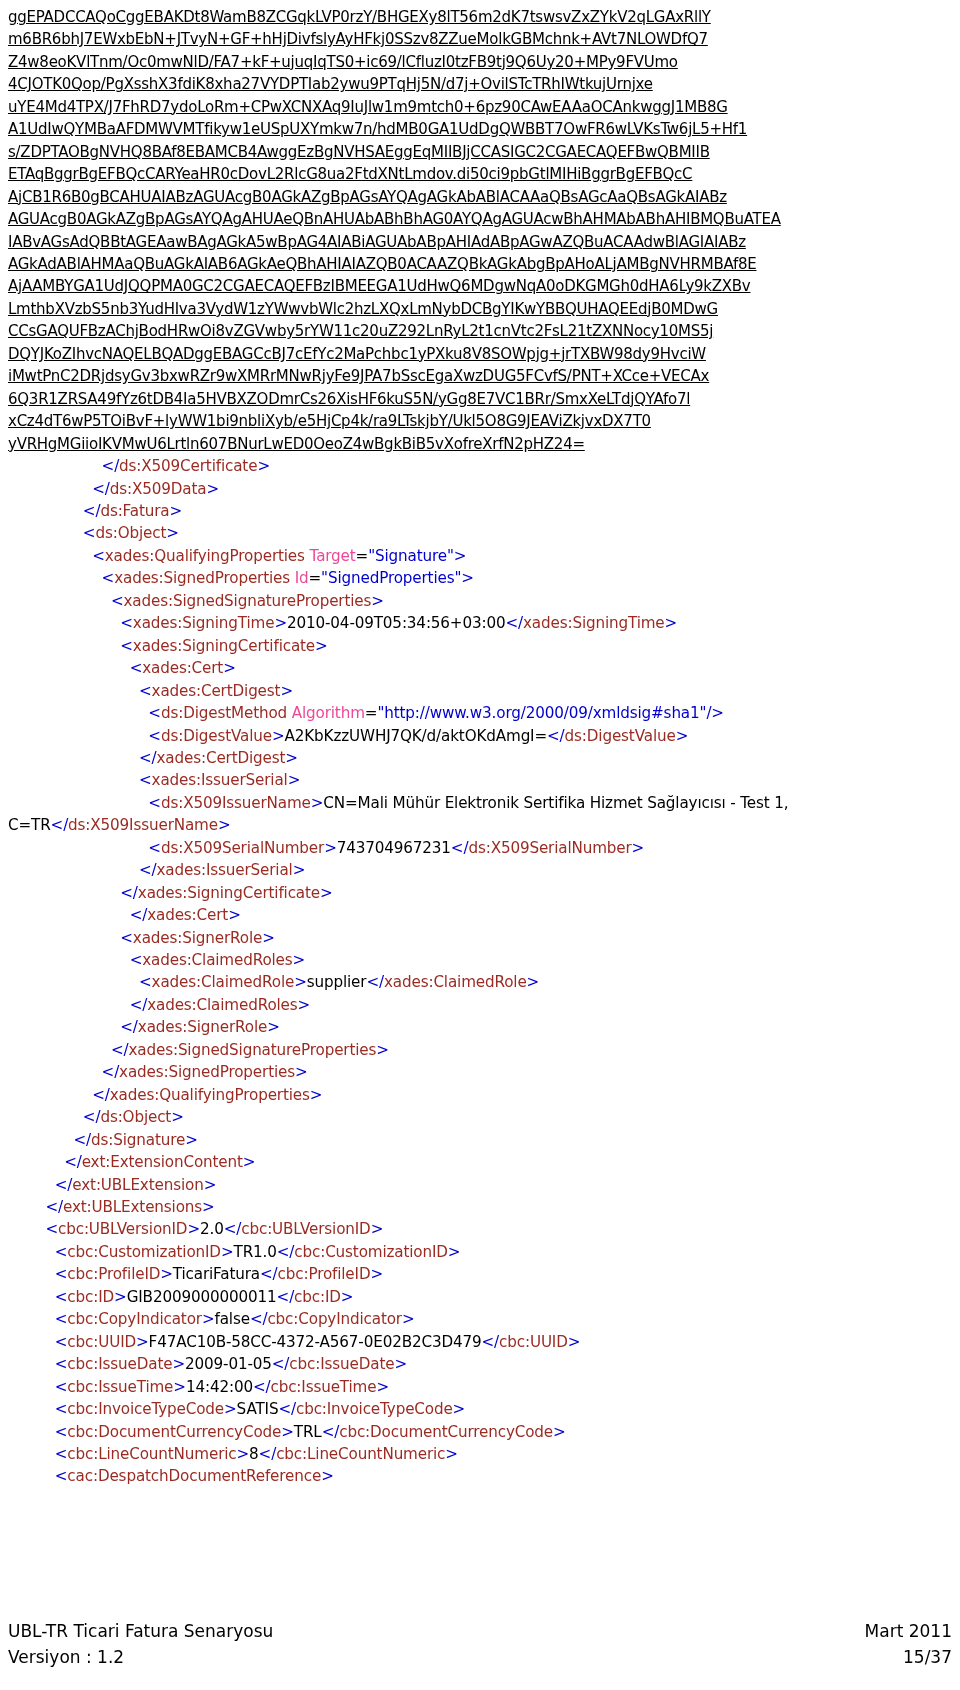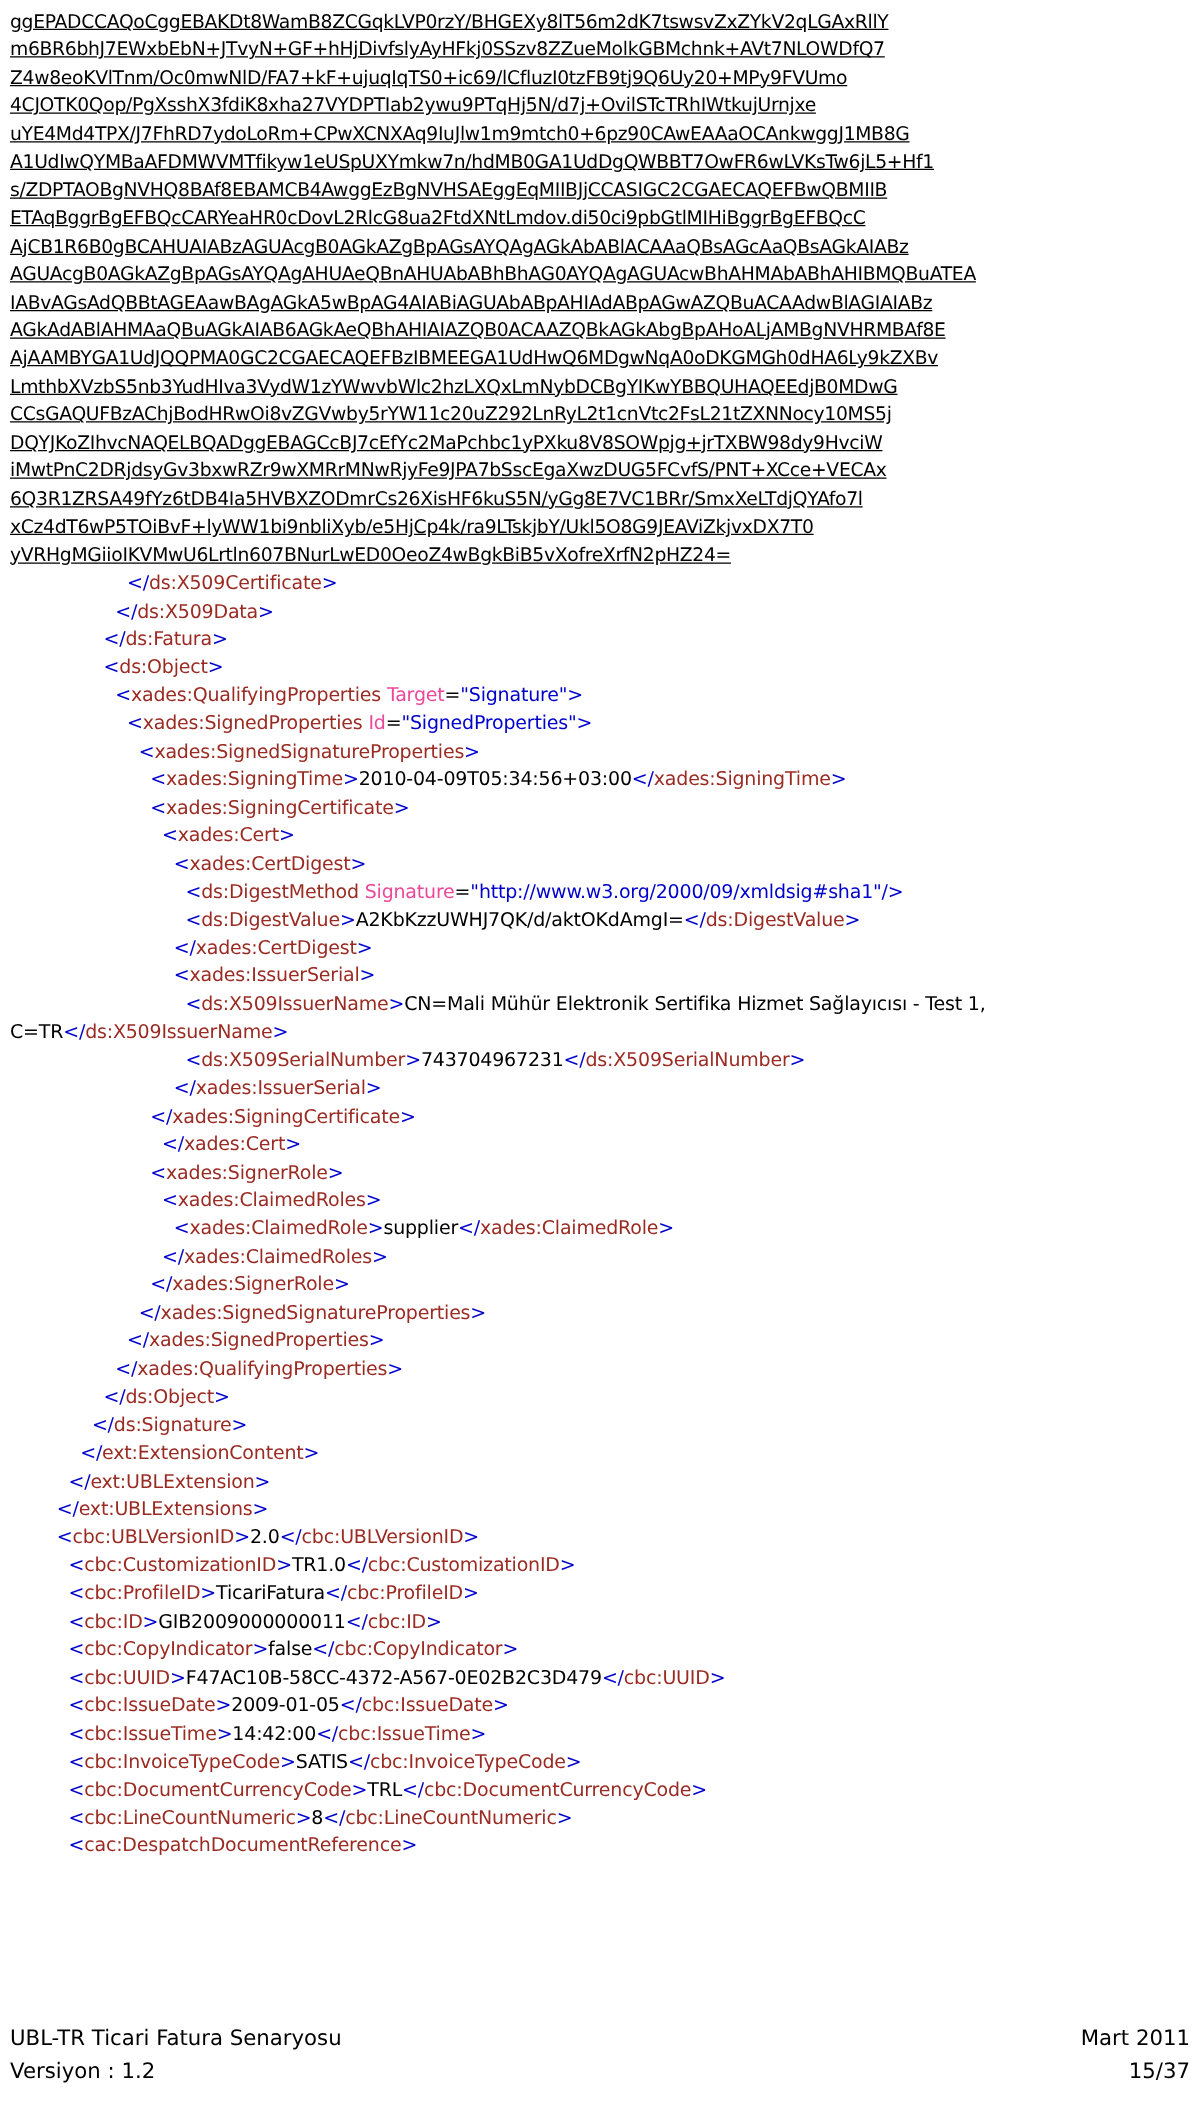--- a/index.html
+++ b/index.html
@@ -107,21 +107,21 @@
         <div class="ln xml"><span style="white-space: pre;">                  </span><span class="br">&lt;/</span><span class="tag">ds:X509Data</span><span class="br">&gt;</span></div>
         <div class="ln xml"><span style="white-space: pre;">                </span><span class="br">&lt;/</span><span class="tag">ds:Fatura</span><span class="br">&gt;</span></div>
         <div class="ln xml"><span style="white-space: pre;">                </span><span class="br">&lt;</span><span class="tag">ds:Object</span><span class="br">&gt;</span></div>
         <div class="ln xml"><span style="white-space: pre;">                  </span><span class="br">&lt;</span><span class="tag">xades:QualifyingProperties</span><span class="txt" style="white-space: pre;"> </span><span class="attr">Target</span><span class="eq">=</span><span class="val">"Signature"</span><span class="br">&gt;</span></div>
         <div class="ln xml"><span style="white-space: pre;">                    </span><span class="br">&lt;</span><span class="tag">xades:SignedProperties</span><span class="txt" style="white-space: pre;"> </span><span class="attr">Id</span><span class="eq">=</span><span class="val">"SignedProperties"</span><span class="br">&gt;</span></div>
         <div class="ln xml"><span style="white-space: pre;">                      </span><span class="br">&lt;</span><span class="tag">xades:SignedSignatureProperties</span><span class="br">&gt;</span></div>
         <div class="ln xml"><span style="white-space: pre;">                        </span><span class="br">&lt;</span><span class="tag">xades:SigningTime</span><span class="br">&gt;</span><span class="txt">2010-04-09T05:34:56+03:00</span><span class="br">&lt;/</span><span class="tag">xades:SigningTime</span><span class="br">&gt;</span></div>
         <div class="ln xml"><span style="white-space: pre;">                        </span><span class="br">&lt;</span><span class="tag">xades:SigningCertificate</span><span class="br">&gt;</span></div>
         <div class="ln xml"><span style="white-space: pre;">                          </span><span class="br">&lt;</span><span class="tag">xades:Cert</span><span class="br">&gt;</span></div>
         <div class="ln xml"><span style="white-space: pre;">                            </span><span class="br">&lt;</span><span class="tag">xades:CertDigest</span><span class="br">&gt;</span></div>
-        <div class="ln xml"><span style="white-space: pre;">                              </span><span class="br">&lt;</span><span class="tag">ds:DigestMethod</span><span class="txt" style="white-space: pre;"> </span><span class="attr">Signature</span><span class="eq">=</span><span class="val">"http://www.w3.org/2000/09/xmldsig#sha1"</span><span class="br">/&gt;</span></div>
+        <div class="ln xml"><span style="white-space: pre;">                              </span><span class="br">&lt;</span><span class="tag">ds:DigestMethod</span><span class="txt" style="white-space: pre;"> </span><span class="attr">Algorithm</span><span class="eq">=</span><span class="val">"http://www.w3.org/2000/09/xmldsig#sha1"</span><span class="br">/&gt;</span></div>
         <div class="ln xml"><span style="white-space: pre;">                              </span><span class="br">&lt;</span><span class="tag">ds:DigestValue</span><span class="br">&gt;</span><span class="txt">A2KbKzzUWHJ7QK/d/aktOKdAmgI=</span><span class="br">&lt;/</span><span class="tag">ds:DigestValue</span><span class="br">&gt;</span></div>
         <div class="ln xml"><span style="white-space: pre;">                            </span><span class="br">&lt;/</span><span class="tag">xades:CertDigest</span><span class="br">&gt;</span></div>
         <div class="ln xml"><span style="white-space: pre;">                            </span><span class="br">&lt;</span><span class="tag">xades:IssuerSerial</span><span class="br">&gt;</span></div>
         <div class="ln xml" style="text-indent: 0px;"><span style="white-space: pre;">                              </span><span class="br">&lt;</span><span class="tag">ds:X509IssuerName</span><span class="br">&gt;</span><span class="txt">CN=Mali Mühür Elektronik Sertifika Hizmet Sağlayıcısı - Test 1, C=TR</span><span class="br">&lt;/</span><span class="tag">ds:X509IssuerName</span><span class="br">&gt;</span></div>
         <div class="ln xml"><span style="white-space: pre;">                              </span><span class="br">&lt;</span><span class="tag">ds:X509SerialNumber</span><span class="br">&gt;</span><span class="txt">743704967231</span><span class="br">&lt;/</span><span class="tag">ds:X509SerialNumber</span><span class="br">&gt;</span></div>
         <div class="ln xml"><span style="white-space: pre;">                            </span><span class="br">&lt;/</span><span class="tag">xades:IssuerSerial</span><span class="br">&gt;</span></div>
         <div class="ln xml"><span style="white-space: pre;">                        </span><span class="br">&lt;/</span><span class="tag">xades:SigningCertificate</span><span class="br">&gt;</span></div>
         <div class="ln xml"><span style="white-space: pre;">                          </span><span class="br">&lt;/</span><span class="tag">xades:Cert</span><span class="br">&gt;</span></div>
         <div class="ln xml"><span style="white-space: pre;">                        </span><span class="br">&lt;</span><span class="tag">xades:SignerRole</span><span class="br">&gt;</span></div>
         <div class="ln xml"><span style="white-space: pre;">                          </span><span class="br">&lt;</span><span class="tag">xades:ClaimedRoles</span><span class="br">&gt;</span></div>

